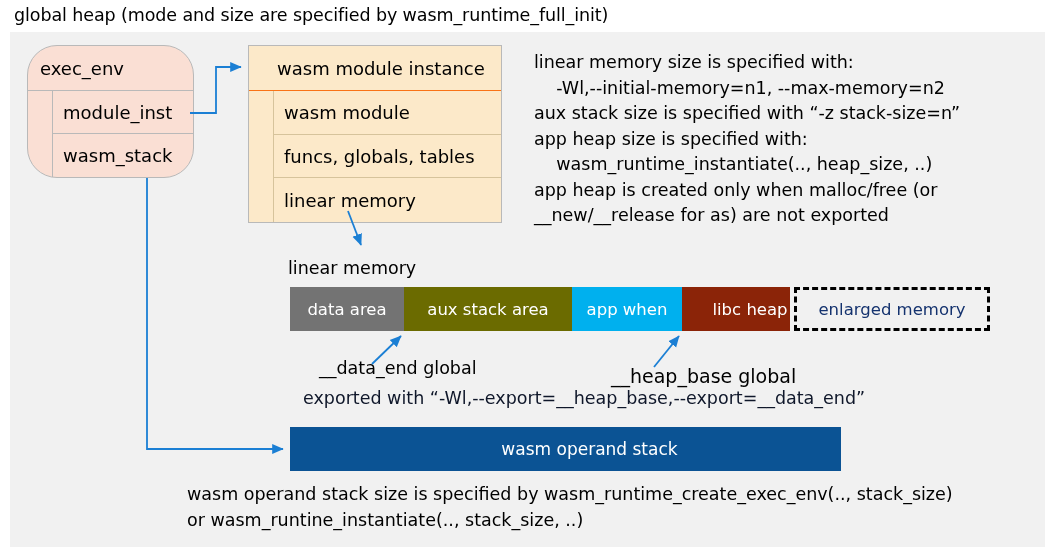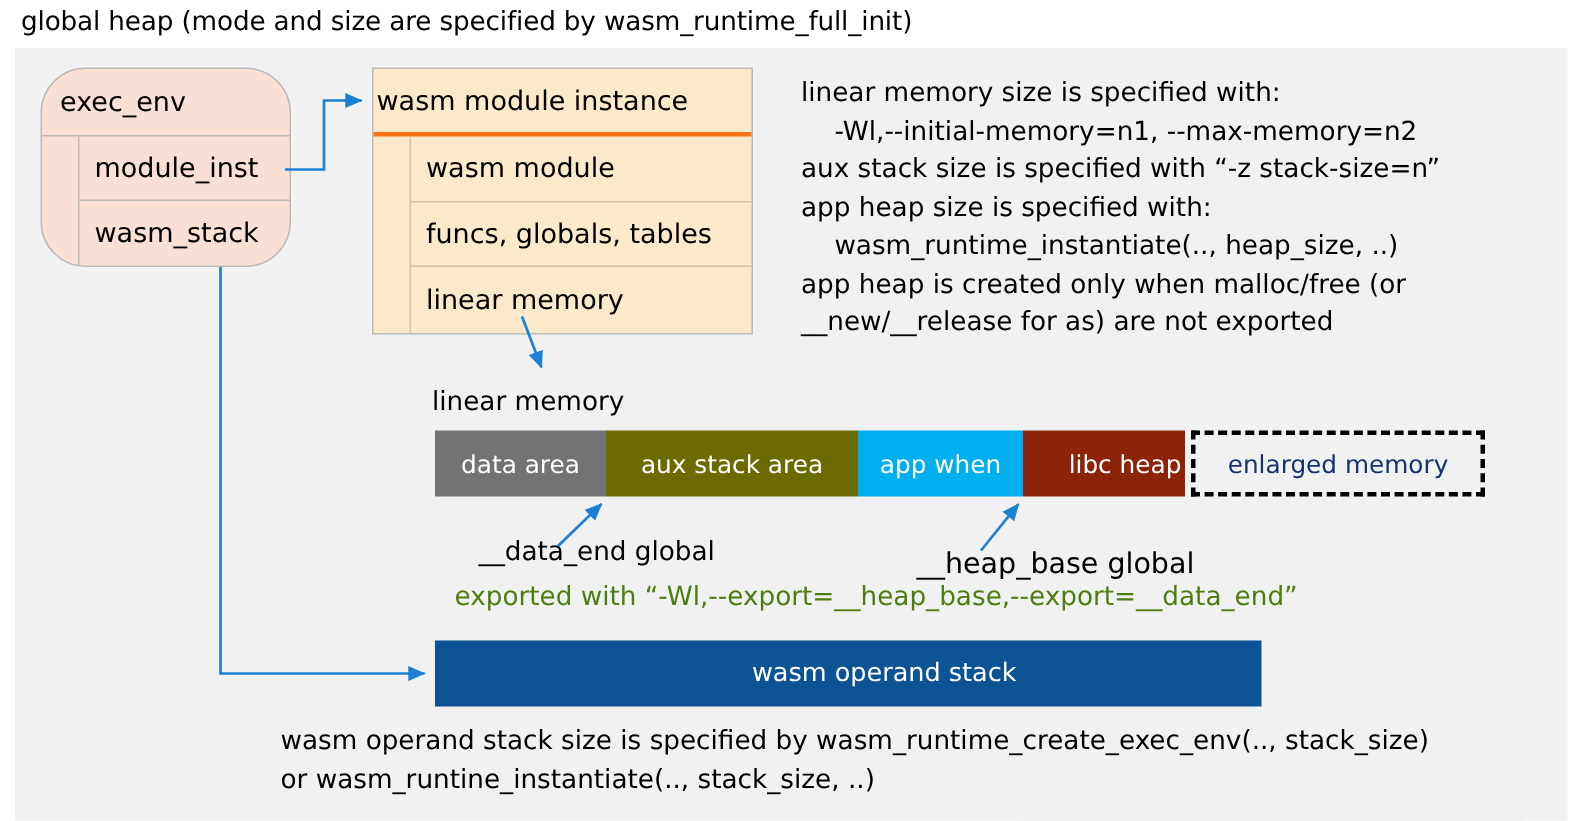--- a/index.html
+++ b/index.html
@@ -106,22 +106,22 @@
     top: 45px;
     width: 254px;
     height: 178px;
     background: #fce9c9;
   }
   #wmi-title {
     position: absolute;
     left: 0; top: 0;
     width: 252px;
     height: 45px;
-    border-bottom: 3px solid #f97316;
-    padding-left: 2px;
+    border-bottom: 1px solid #f97316;
+    padding-left: 28px;
     box-sizing: border-box;
   }
   #wmi-sub {
     position: absolute;
     left: 0; top: 45px;
     width: 252px;
     height: 131px;
     box-sizing: border-box;
     display: flex;
   }
@@ -200,21 +200,21 @@
     top: 365px;
     font-size: 19px;
     color: #000;
     white-space: nowrap;
     margin-left: 13px;
   }
   #exported-with-label {
     left: 303px;
     top: 388px;
     font-size: 17.5px;
-    color: #4d7c0f;
+    color: #0f172a;
     white-space: nowrap;
   }
 
   
   #operand-stack-bar {
     left: 290px;
     top: 427px;
     width: 503px;
     height: 44px;
     background: #0b5394;

